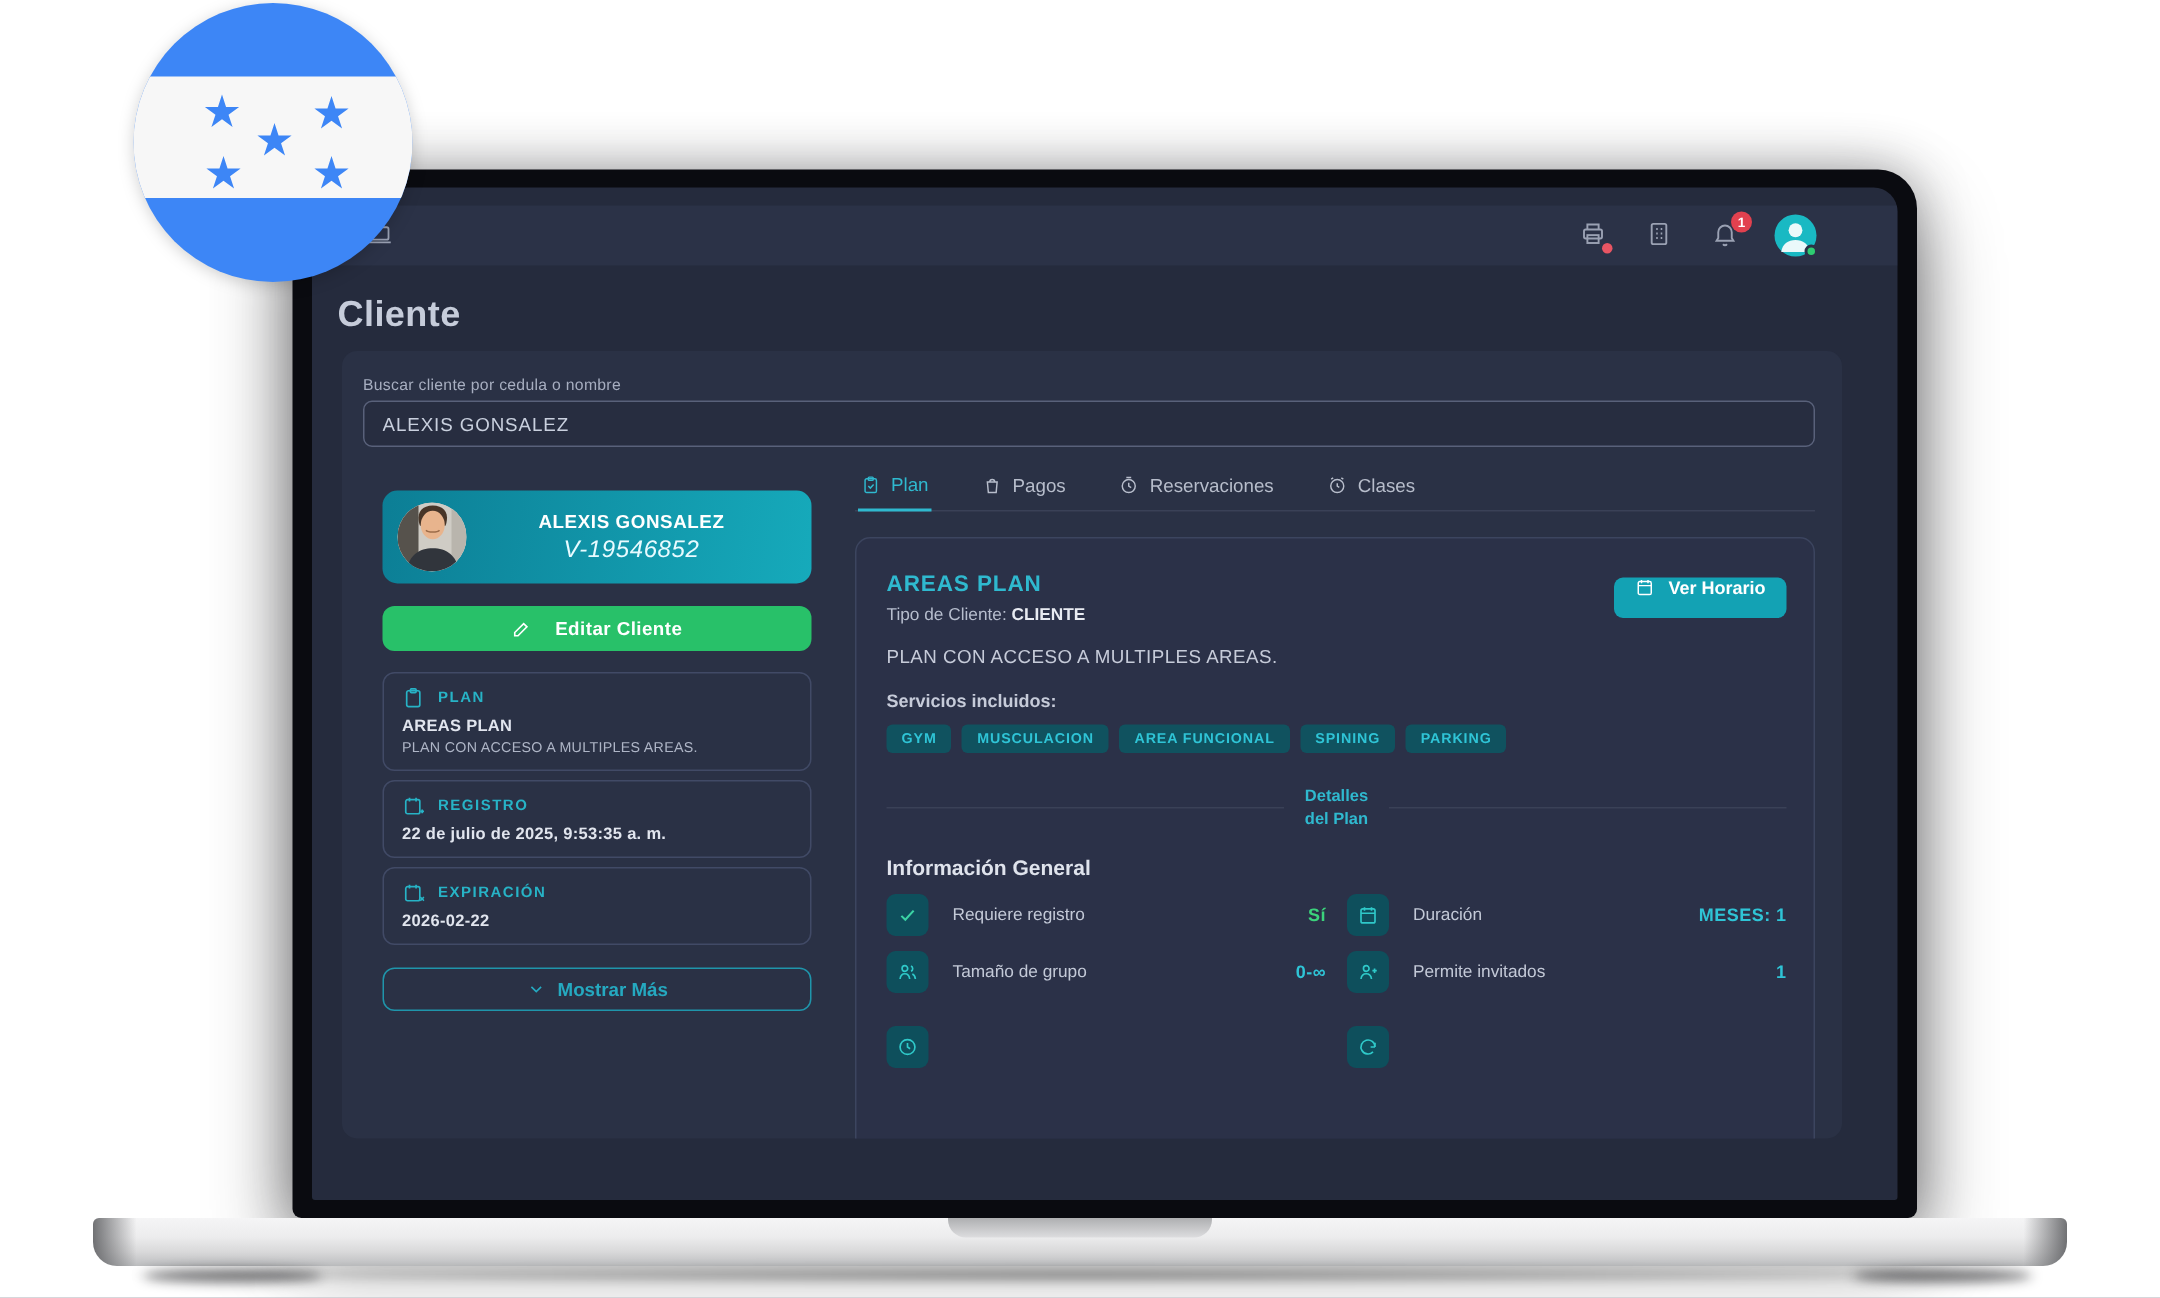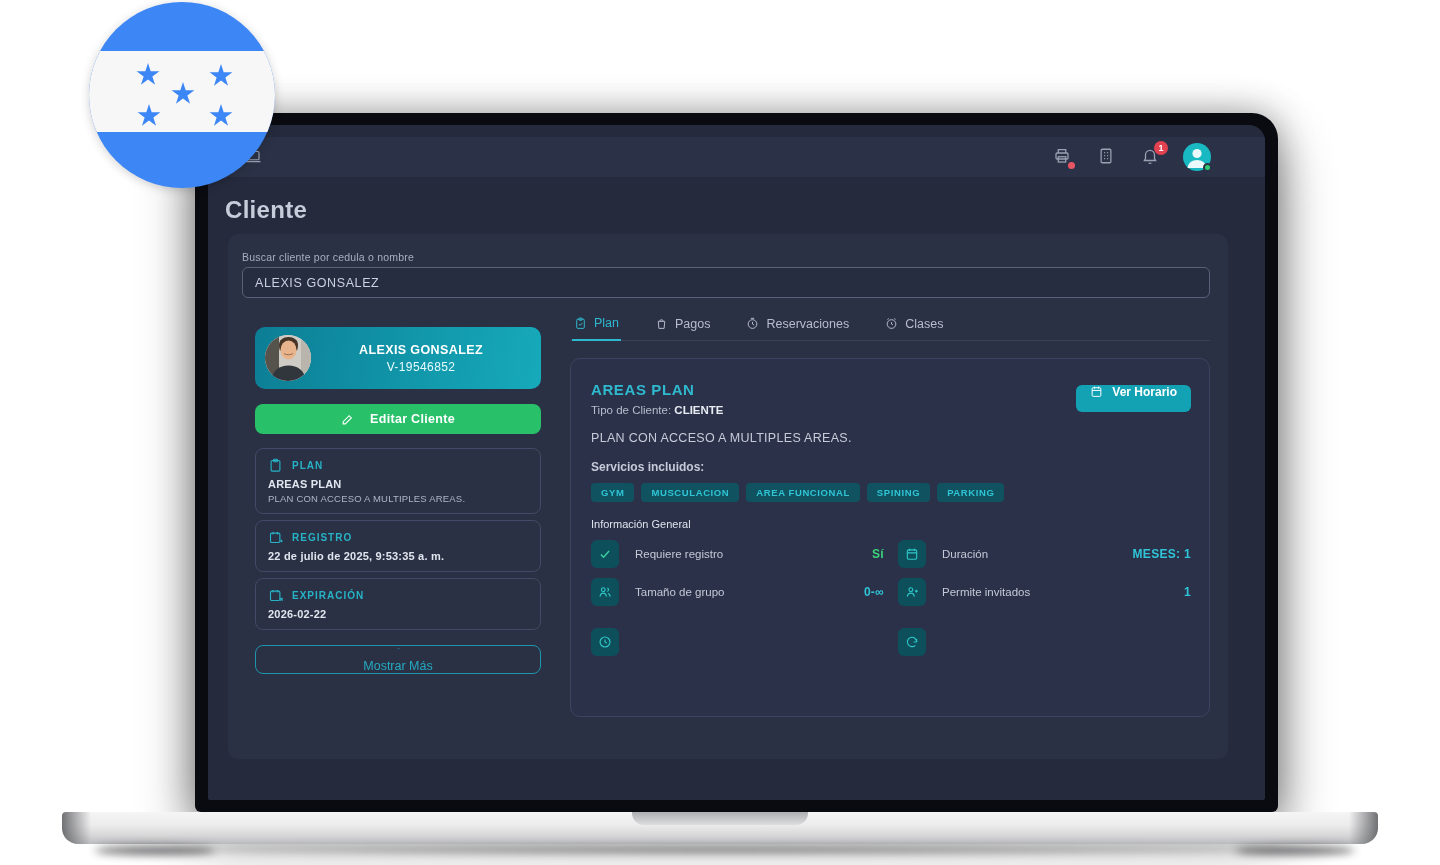--- a/index.html
+++ b/index.html
@@ -77,40 +77,39 @@
 
   
   .left-col { position:absolute; left:27px; top:93px; width:286px; }
   .client-banner {
     height:62px; border-radius:10px; background:linear-gradient(100deg,#0c7e95,#16aabb);
     display:flex; align-items:center; padding:8px 10px; margin-bottom:15px;
   }
   .photo { width:46px; height:46px; border-radius:50%; overflow:hidden; flex:none; background:#cdc9c2; }
   .client-text { flex:1; text-align:center; }
   .client-name { color:#ffffff; font-size:12.5px; font-weight:bold; letter-spacing:.4px; }
-  .client-id { color:#e8fbff; font-size:12px; margin-top:3px; letter-spacing:.4px; }
+  .client-id { color:#e8fbff; font-size:16px; margin-top:3px; letter-spacing:.4px;font-style:italic; }
   .edit-btn {
     width:100%; height:30px; background:#28c169; border:none; border-radius:8px;
     color:#ffffff; font-size:12.5px; font-weight:bold; letter-spacing:.3px;
     display:flex; align-items:center; justify-content:center; gap:16px; cursor:pointer; margin-bottom:14px;
     font-family:"Liberation Sans","DejaVu Sans",sans-serif;
   }
   .edit-btn svg { width:13px; height:13px; }
   .info-card { border:1px solid #414a66; border-radius:8px; padding:9px 12px; margin-bottom:6px; }
   .ic-head { display:flex; align-items:center; gap:9px; color:#27b3c6; }
   .ic-head svg { width:15px; height:15px; }
   .ic-label { font-size:10px; font-weight:bold; letter-spacing:1px; }
   .ic-title { margin-top:5px; font-size:11px; font-weight:bold; color:#e1e5ee; letter-spacing:.2px; }
   .ic-sub { margin-top:3px; font-size:9.5px; color:#aeb5c6; letter-spacing:.2px; }
   .show-more {
     width:100%; height:29px; margin-top:15px; background:transparent;
-    border:1px solid #1f95ab; border-radius:8px; color:#25a9c0; font-size:12.5px; font-weight:normal;
+    border:1px solid #1f95ab; border-radius:8px; color:#25a9c0; font-size:12.5px; font-weight:bold;
     display:flex; align-items:center; justify-content:center; gap:8px; cursor:pointer;
     font-family:"Liberation Sans","DejaVu Sans",sans-serif;
-    flex-direction:column;
   }
   .show-more svg { width:13px; height:13px; }
 
   
   .right-col { position:absolute; left:342px; top:82px; width:640px; }
   .tabs { display:flex; gap:32px; border-bottom:1px solid #3a4157; padding-left:2px; }
   .tab { display:flex; align-items:center; gap:7px; font-size:12.5px; color:#b7bdcb;
     padding:0 2px 9px 2px; cursor:pointer; }
   .tab svg { width:13px; height:13px; }
   .tab.active { color:#2fb9cf; border-bottom:2px solid #2fb9cf; margin-bottom:-1px; }
@@ -126,21 +125,21 @@
     cursor:pointer; margin-top:4px; font-family:"Liberation Sans","DejaVu Sans",sans-serif; }
   .schedule-btn svg { width:13px; height:13px; }
   .plan-desc { margin-top:15px; font-size:12.5px; color:#c6cbd9; letter-spacing:.3px; }
   .services-label { margin-top:15px; font-size:12px; font-weight:bold; color:#c6cbd9; }
   .chips { margin-top:9px; display:flex; gap:7px; }
   .chip { background:#10525f; color:#2fc4d6; font-size:9.5px; font-weight:bold; letter-spacing:.6px;
     padding:4px 10px; border-radius:4px; }
   .details-divider { margin-top:22px; display:flex; align-items:center; gap:14px; }
   .details-divider .line { flex:1; height:1px; background:#3a4157; }
   .details-divider .txt { color:#2fb9cf; font-size:11px; font-weight:bold; text-align:center; line-height:1.35; }
-  .section-title { margin-top:16px; font-size:11px; font-weight:normal; color:#dfe3ec; }
+  .section-title { margin-top:16px; font-size:14px; font-weight:bold; color:#dfe3ec; }
   .rows-grid { margin-top:10px; display:grid; grid-template-columns:1fr 1fr; column-gap:14px; row-gap:10px; }
   .irow { display:flex; align-items:center; gap:16px; }
   .sq { width:28px; height:28px; flex:none; border-radius:6px; background:#0e4f5c; color:#2fc9c9;
     display:flex; align-items:center; justify-content:center; }
   .sq svg { width:14px; height:14px; }
   .irow .lbl { flex:1; font-size:11.5px; color:#c3c9d7; }
   .irow .val { font-size:12px; font-weight:bold; color:#2fc4d6; letter-spacing:.3px; }
   .irow .val.green { color:#3bd37c; }
 </style>
 </head>
@@ -322,20 +321,28 @@
 
             <div class="services-label">Servicios incluidos:</div>
             <div class="chips">
               <span class="chip">GYM</span>
               <span class="chip">MUSCULACION</span>
               <span class="chip">AREA FUNCIONAL</span>
               <span class="chip">SPINING</span>
               <span class="chip">PARKING</span>
             </div>
 
+            <div class="details-divider">
+              <span class="line"></span>
+              <span class="txt">
+                <span style="display:block">Detalles</span>
+                <span style="display:block">del Plan</span>
+              </span>
+              <span class="line"></span>
+            </div>
 
             <div class="section-title">Información General</div>
 
             <div class="rows-grid">
               <div class="irow">
                 <span class="sq">
                     <svg viewBox="0 0 24 24" fill="none" stroke="#3bd3a4" stroke-width="2.4">
                       <path d="M5 13l4.5 4.5L19 7"></path>
                     </svg>
                   </span>

